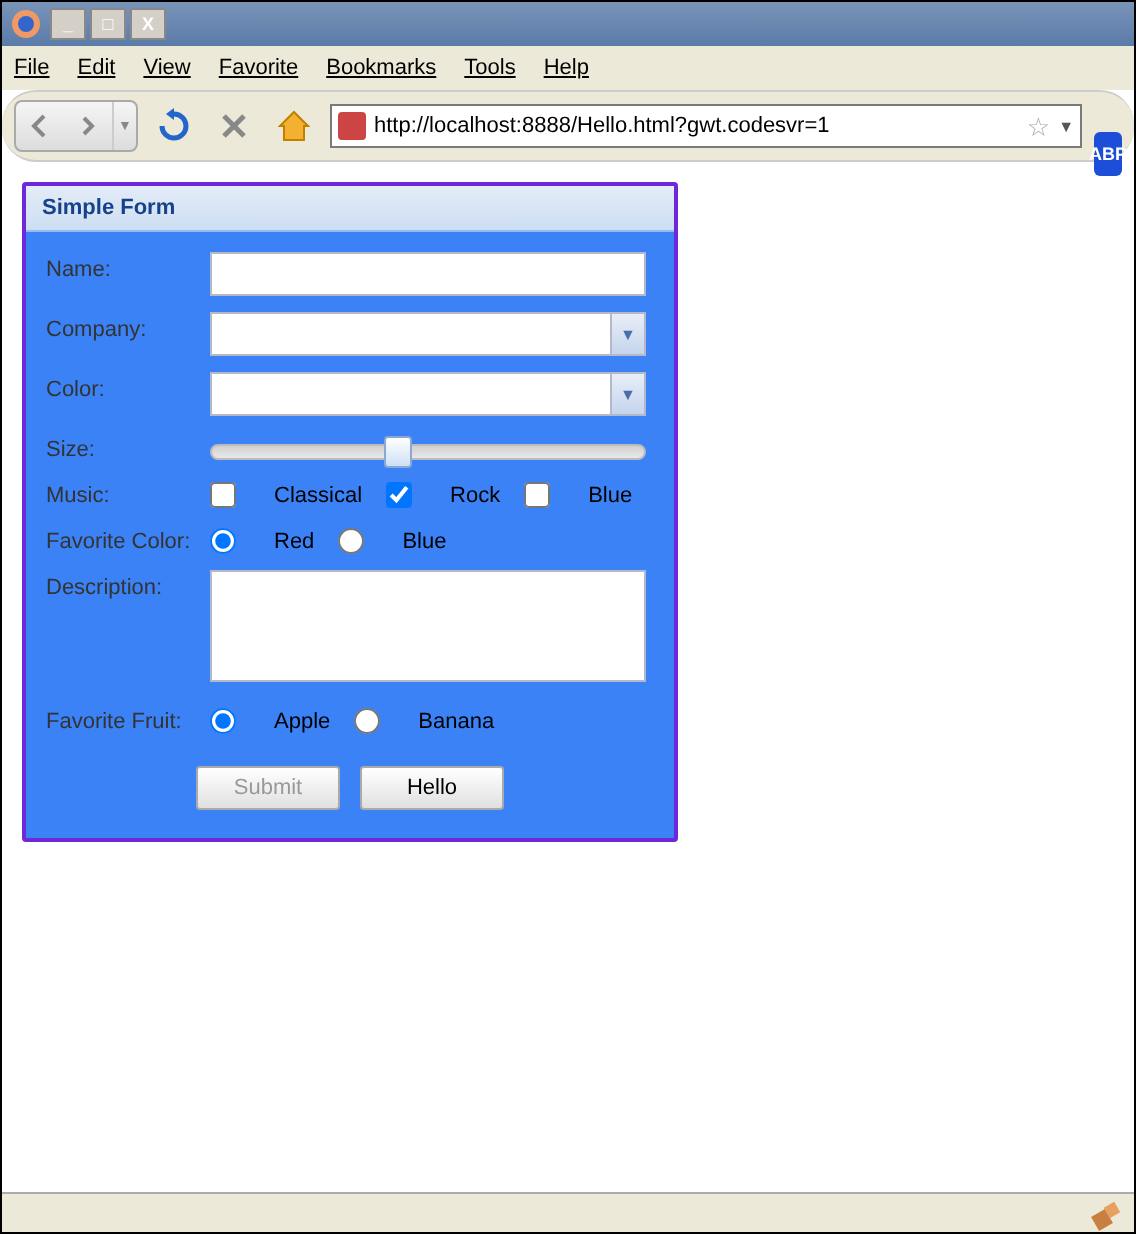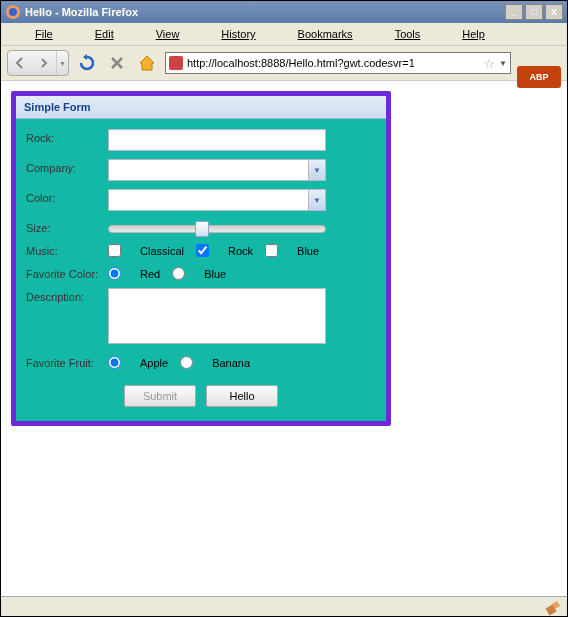--- a/index.html
+++ b/index.html
@@ -39,30 +39,31 @@
   font-weight: bold;
 }
 .menubar {
   background: #ece9d8;
   height: 22px;
   display: flex;
   align-items: center;
   padding: 0 6px;
   gap: 14px;
 }
-.menubar span { text-decoration: underline; cursor: default; margin-left: 28px; }
+.menubar span { text-decoration: underline; cursor: default; }
 .toolbar {
   background: #ece9d8;
   height: 36px;
   display: flex;
   align-items: center;
   padding: 0 6px;
   gap: 6px;
   border-top: 1px solid #ccc;
   border-bottom: 1px solid #ccc;
+  border-radius: 17px;
 }
 .nav-btn-group {
   display: flex;
   border: 1px solid #aaa;
   border-radius: 4px;
   background: linear-gradient(#f5f5f5, #ddd);
   height: 26px;
 }
 .nav-back, .nav-fwd {
   width: 24px;
@@ -101,41 +102,41 @@
 .url-text {
   flex: 1;
   font-size: 11px;
   color: #000;
   white-space: nowrap;
   overflow: hidden;
 }
 .url-star { color: #aaa; font-size: 13px; }
 .url-drop { font-size: 8px; color: #555; }
 .abp {
-  width: 44px; height: 22px;
-  background: #c2410c;
+  width: 14px; height: 22px;
+  background: #1d4ed8;
   border-radius: 3px;
   color: #fff;
   font-size: 9px;
   font-weight: bold;
   display: flex;
   align-items: center;
   justify-content: center;
   margin-top: 28px;
 }
 .content {
   padding: 10px;
   height: 515px;
   overflow: auto;
   background: #fff;
 }
 .form-panel {
-  width: 380px;
-  border: 5px solid #6d28d9;
-  background: #14b8a6;
+  width: 328px;
+  border: 2px solid #6d28d9;
+  background: #3b82f6;
   border-radius: 2px;
 }
 .panel-header {
   background: linear-gradient(#e4ecf7, #cddef3);
   border-bottom: 1px solid #99bbe8;
   padding: 5px 8px;
   color: #15428b;
   font-weight: bold;
 }
 .form-body {
@@ -261,33 +262,32 @@
 </head>
 <body>
 
 <div class="titlebar">
   <span class="titlebar-icon">
     <svg viewBox="0 0 16 16">
         <circle cx="8" cy="8" r="7" fill="#e96"></circle>
         <circle cx="8" cy="8" r="4" fill="#36c"></circle>
       </svg>
   </span>
-  <span class="titlebar-text">Hello - Mozilla Firefox</span>
   <div class="win-controls">
     <div class="win-btn">_</div>
     <div class="win-btn">□</div>
     <div class="win-btn">X</div>
   </div>
 </div>
 
 <div class="menubar">
   <span>File</span>
   <span>Edit</span>
   <span>View</span>
-  <span>History</span>
+  <span>Favorite</span>
   <span>Bookmarks</span>
   <span>Tools</span>
   <span>Help</span>
 </div>
 
 <div class="toolbar">
   <div class="nav-btn-group">
     <div class="nav-back">
       <svg width="14" height="14" viewBox="0 0 14 14">
           <path d="M9 2 L4 7 L9 12" stroke="#888" stroke-width="2" fill="none"></path>
@@ -324,21 +324,21 @@
   </div>
   <div class="abp">ABP</div>
 </div>
 
 <div class="content">
   <div class="form-panel">
     <div class="panel-header">Simple Form</div>
     <div class="form-body">
 
       <div class="form-row">
-        <div class="form-label">Rock:</div>
+        <div class="form-label">Name:</div>
         <div class="form-field"><input class="text-input" style=""></div>
       </div>
 
 
       <div class="form-row">
         <div class="form-label">Company:</div>
         <div class="form-field">
           <div class="combo-wrap">
             <input class="combo-input" style="">
             <div class="combo-trigger">▼</div>

